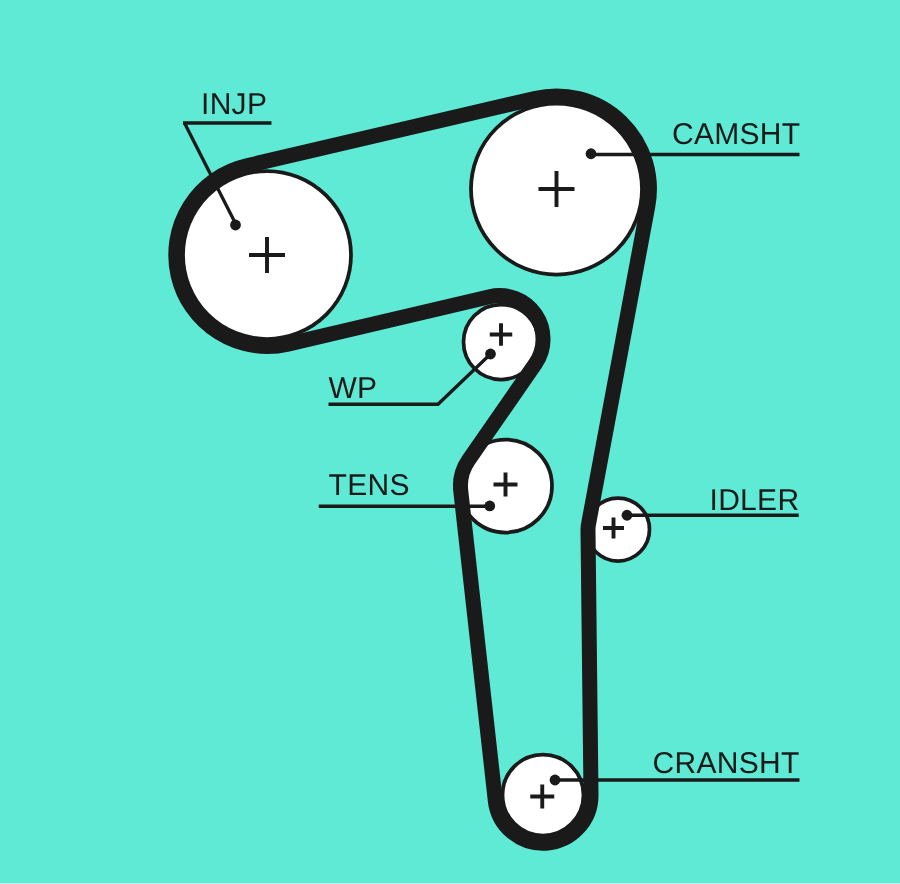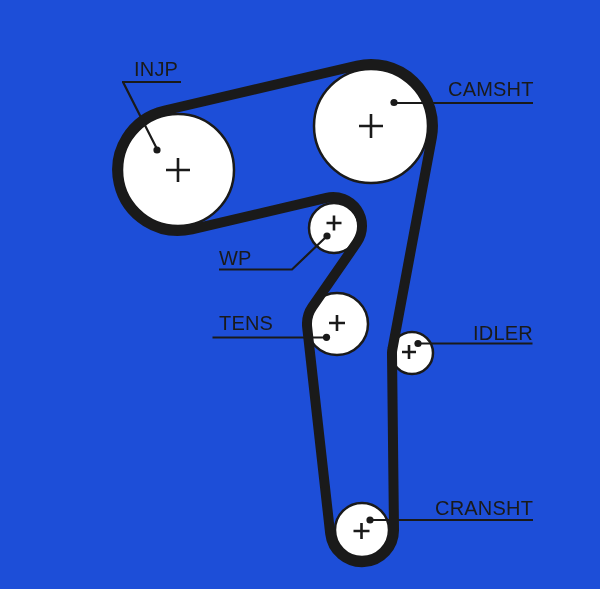--- a/index.html
+++ b/index.html
@@ -7,21 +7,21 @@
     padding: 0;
     background: #ffffff;
     width: 600px;
     height: 589px;
     overflow: hidden;
   }
   .stage {
     position: relative;
     width: 600px;
     height: 589px;
-    background: #1d4ed8;
+    background: #5eead4;
   }
   svg { display: block; }
   .pulley-circle {
     fill: #ffffff;
     stroke: #1a1a1a;
     stroke-width: 2.5;
   }
   .center-cross {
     fill: none;
     stroke: #1a1a1a;

